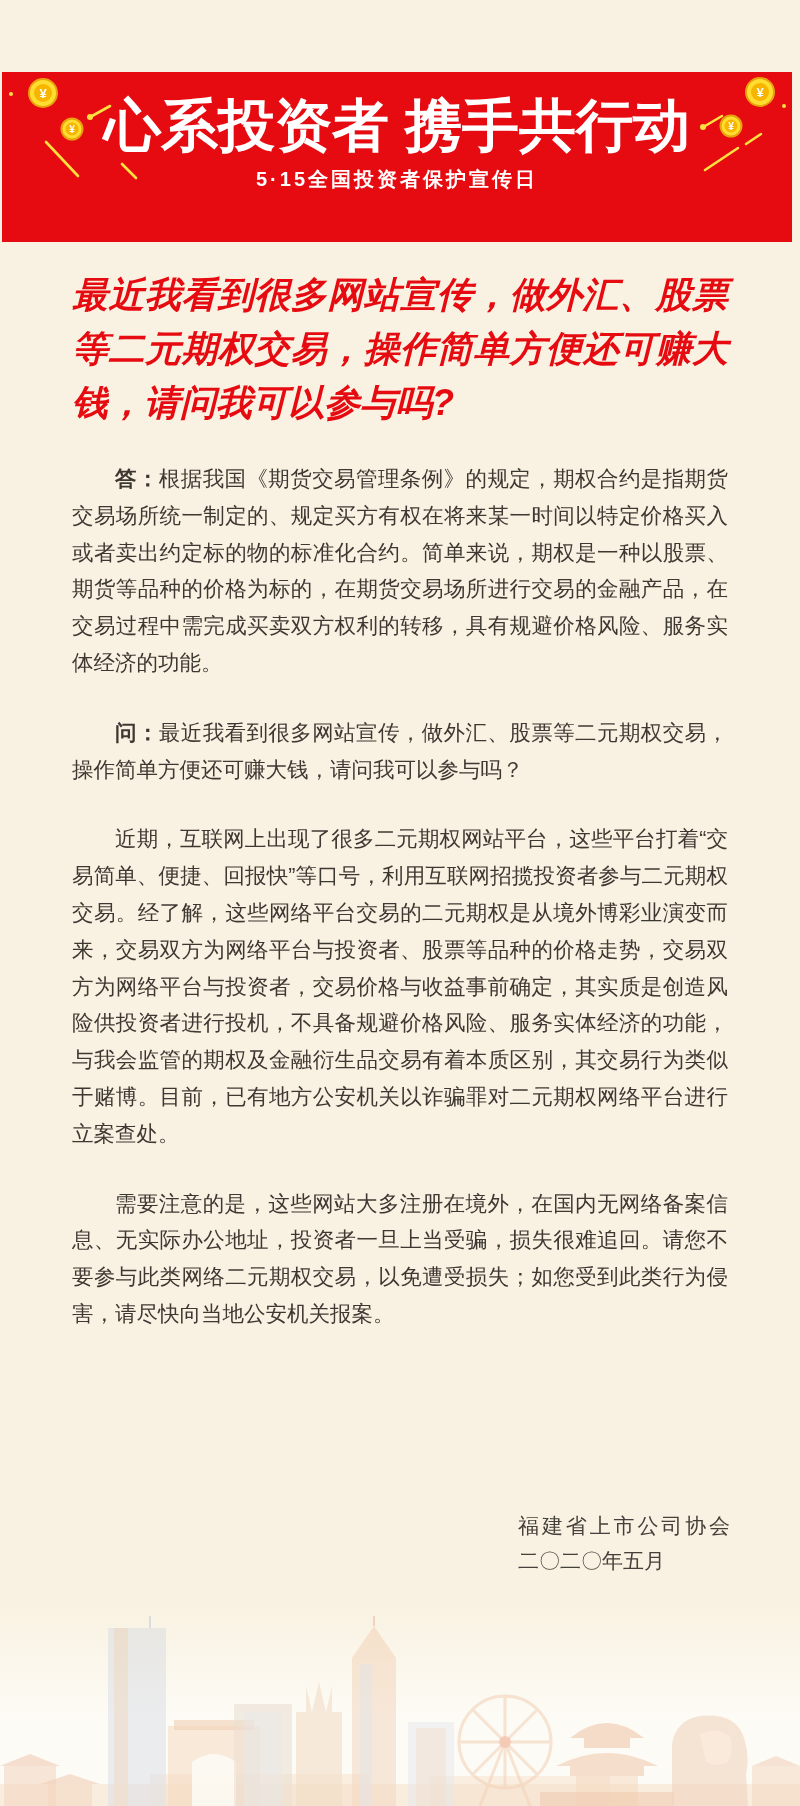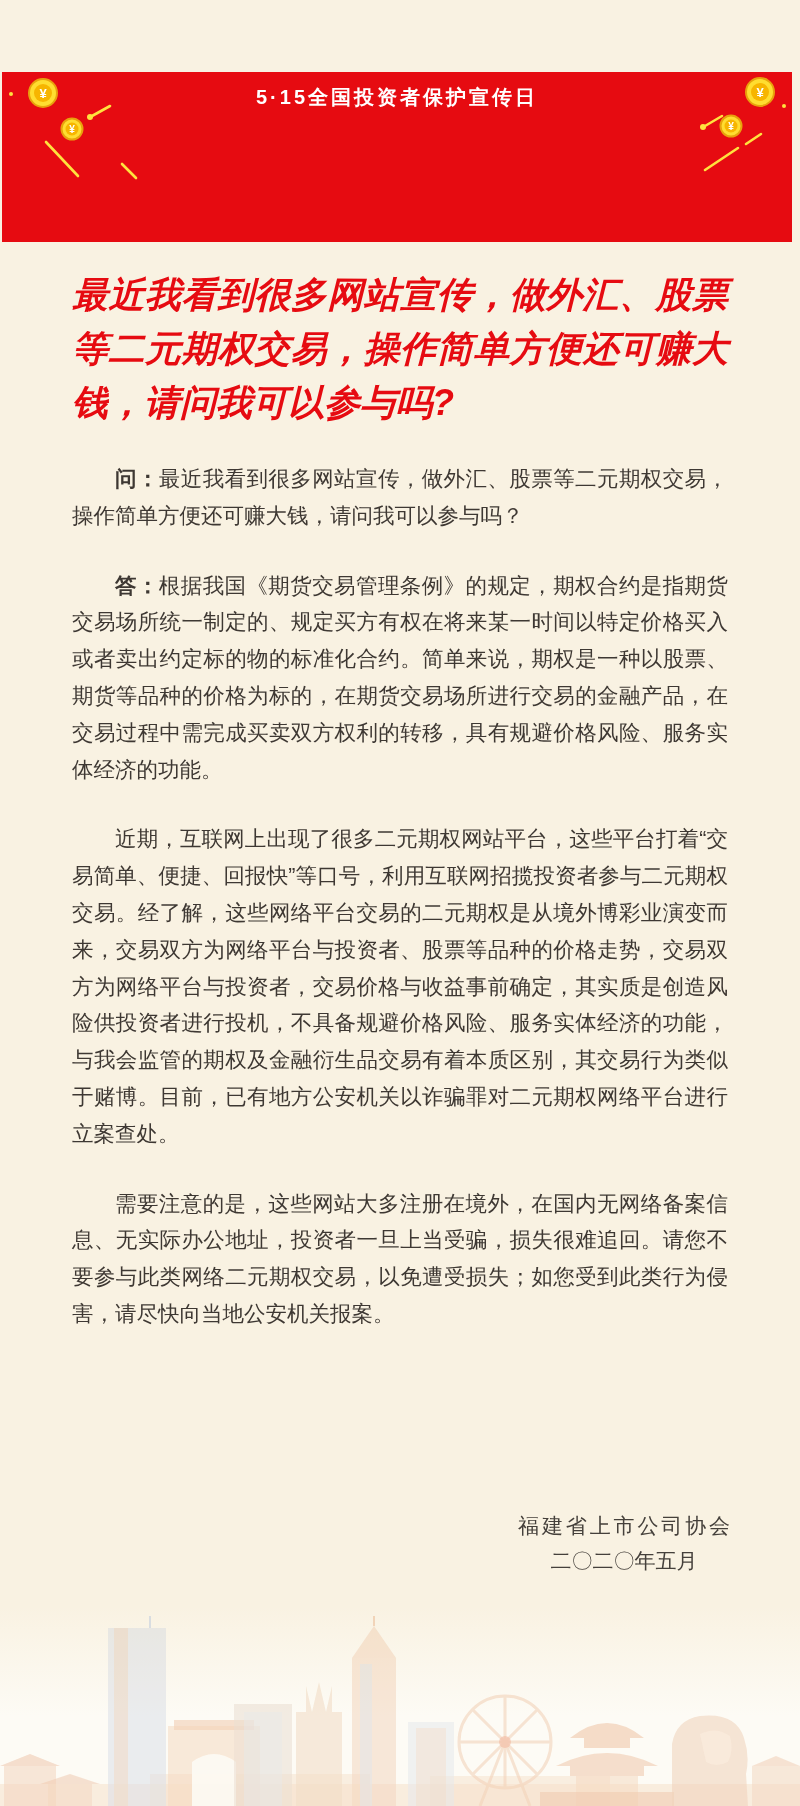--- a/index.html
+++ b/index.html
@@ -83,21 +83,21 @@
     position: absolute;
     top: 1508px;
     right: 70px;
     width: 212px;
     font-size: 21px;
     line-height: 35px;
     color: #45403b;
   }
   .sig-l1 { text-align: left; }
   .sig-l2 { text-align: justify; text-align-last: justify; }
-  .sig-l3 { text-align: center; }
+  .sig-l3 { }
   
   .skyline-wrap {
     position: absolute;
     left: 0; bottom: 0;
     width: 800px; height: 200px;
     background: linear-gradient(to bottom, rgba(253,251,246,0) 0%, #fdfbf5 55%);
     pointer-events: none;
   }
   .skyline-wrap svg { position: absolute; left: 0; bottom: 0; }
 </style>
@@ -140,28 +140,29 @@
       <circle cx="9" cy="22" r="2" fill="#ffe23e"></circle>
 
       <g stroke="#ffe23e" stroke-width="2.6" stroke-linecap="round">
         <line x1="703" y1="98" x2="736" y2="76"></line>
         <line x1="744" y1="72" x2="759" y2="62"></line>
         <line x1="703" y1="54" x2="720" y2="44"></line>
       </g>
       <circle cx="701" cy="55" r="3" fill="#ffe23e"></circle>
       <circle cx="782" cy="34" r="2" fill="#ffe23e"></circle>
     </svg>
+    <h1 class="banner-title">心系投资者 携手共行动</h1>
     <div class="banner-subtitle">5·15全国投资者保护宣传日</div>
   </header>
 
   <section class="headline">最近我看到很多网站宣传，做外汇、股票等二元期权交易，操作简单方便还可赚大钱，请问我可以参与吗?</section>
 
   <main class="qa">
+    <p><span class="prefix">答：</span><span>根据我国《期货交易管理条例》的规定，期权合约是指期货交易场所统一制定的、规定买方有权在将来某一时间以特定价格买入或者卖出约定标的物的标准化合约。简单来说，期权是一种以股票、期货等品种的价格为标的，在期货交易场所进行交易的金融产品，在交易过程中需完成买卖双方权利的转移，具有规避价格风险、服务实体经济的功能。</span></p>
     <p><span class="prefix">问：</span><span>最近我看到很多网站宣传，做外汇、股票等二元期权交易，操作简单方便还可赚大钱，请问我可以参与吗？</span></p>
-    <p><span class="prefix">答：</span><span>根据我国《期货交易管理条例》的规定，期权合约是指期货交易场所统一制定的、规定买方有权在将来某一时间以特定价格买入或者卖出约定标的物的标准化合约。简单来说，期权是一种以股票、期货等品种的价格为标的，在期货交易场所进行交易的金融产品，在交易过程中需完成买卖双方权利的转移，具有规避价格风险、服务实体经济的功能。</span></p>
     <p><span class="prefix"></span><span>近期，互联网上出现了很多二元期权网站平台，这些平台打着“交易简单、便捷、回报快”等口号，利用互联网招揽投资者参与二元期权交易。经了解，这些网络平台交易的二元期权是从境外博彩业演变而来，交易双方为网络平台与投资者、股票等品种的价格走势，交易双方为网络平台与投资者，交易价格与收益事前确定，其实质是创造风险供投资者进行投机，不具备规避价格风险、服务实体经济的功能，与我会监管的期权及金融衍生品交易有着本质区别，其交易行为类似于赌博。目前，已有地方公安机关以诈骗罪对二元期权网络平台进行立案查处。</span></p>
     <p><span class="prefix"></span><span>需要注意的是，这些网站大多注册在境外，在国内无网络备案信息、无实际办公地址，投资者一旦上当受骗，损失很难追回。请您不要参与此类网络二元期权交易，以免遭受损失；如您受到此类行为侵害，请尽快向当地公安机关报案。</span></p>
   </main>
 
   <footer class="signature">
     <div class="sig-l2">福建省上市公司协会</div>
     <div class="sig-l3">二〇二〇年五月</div>
   </footer>
 
   <div class="skyline-wrap">

